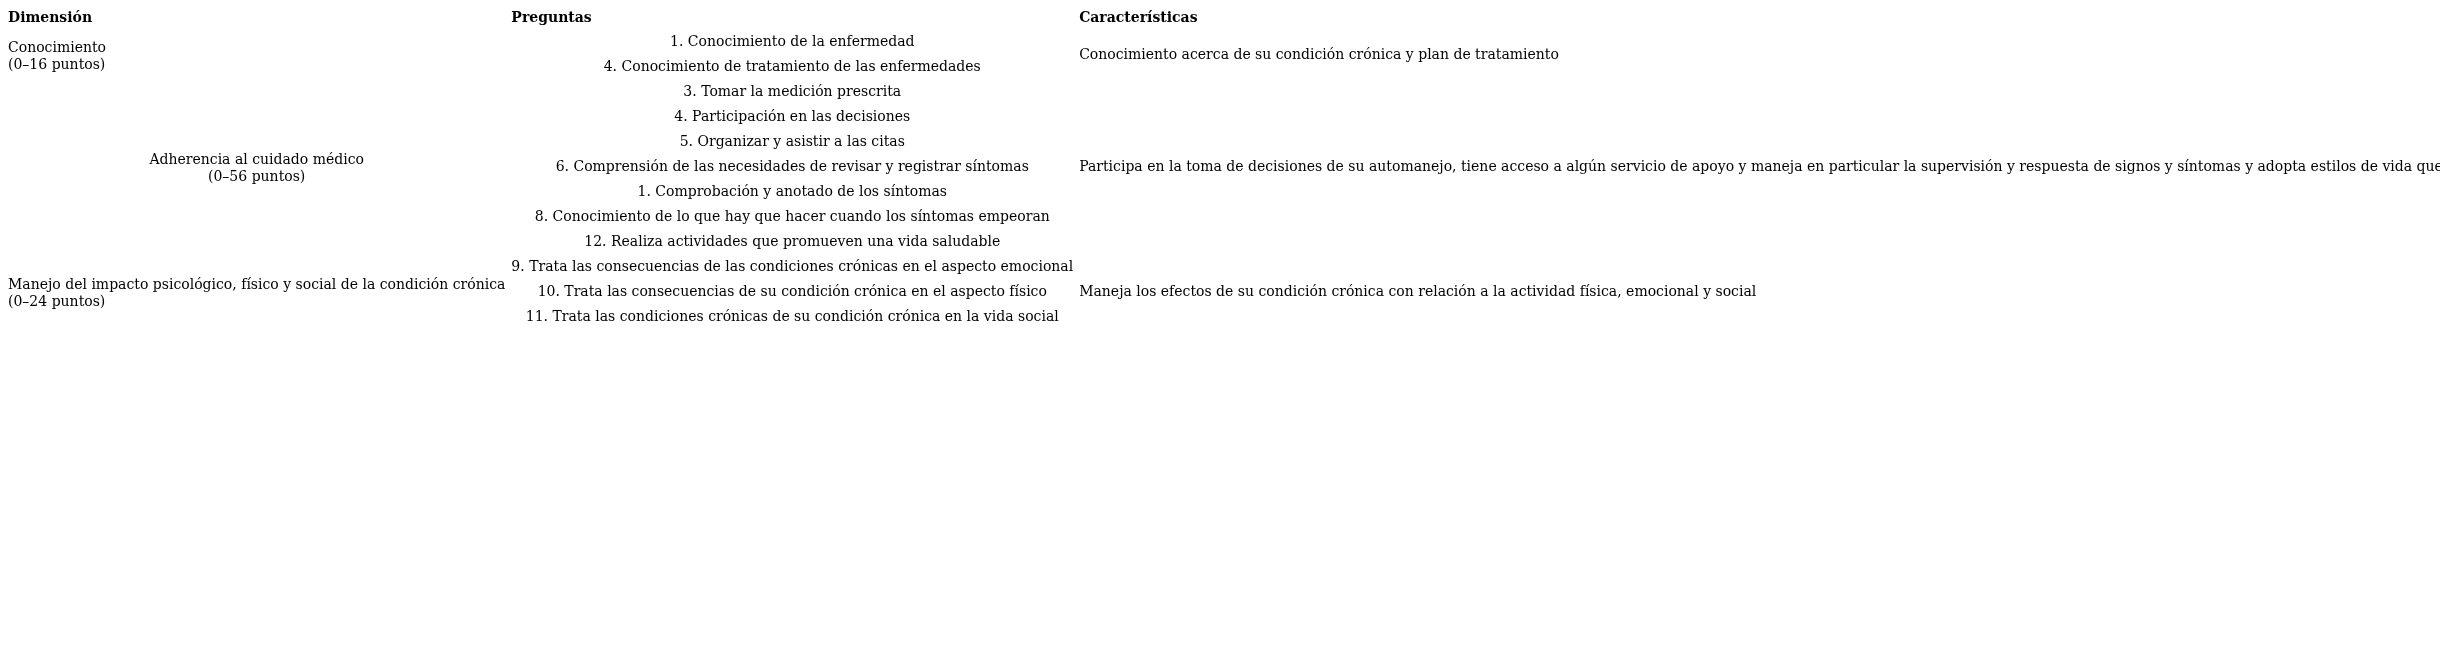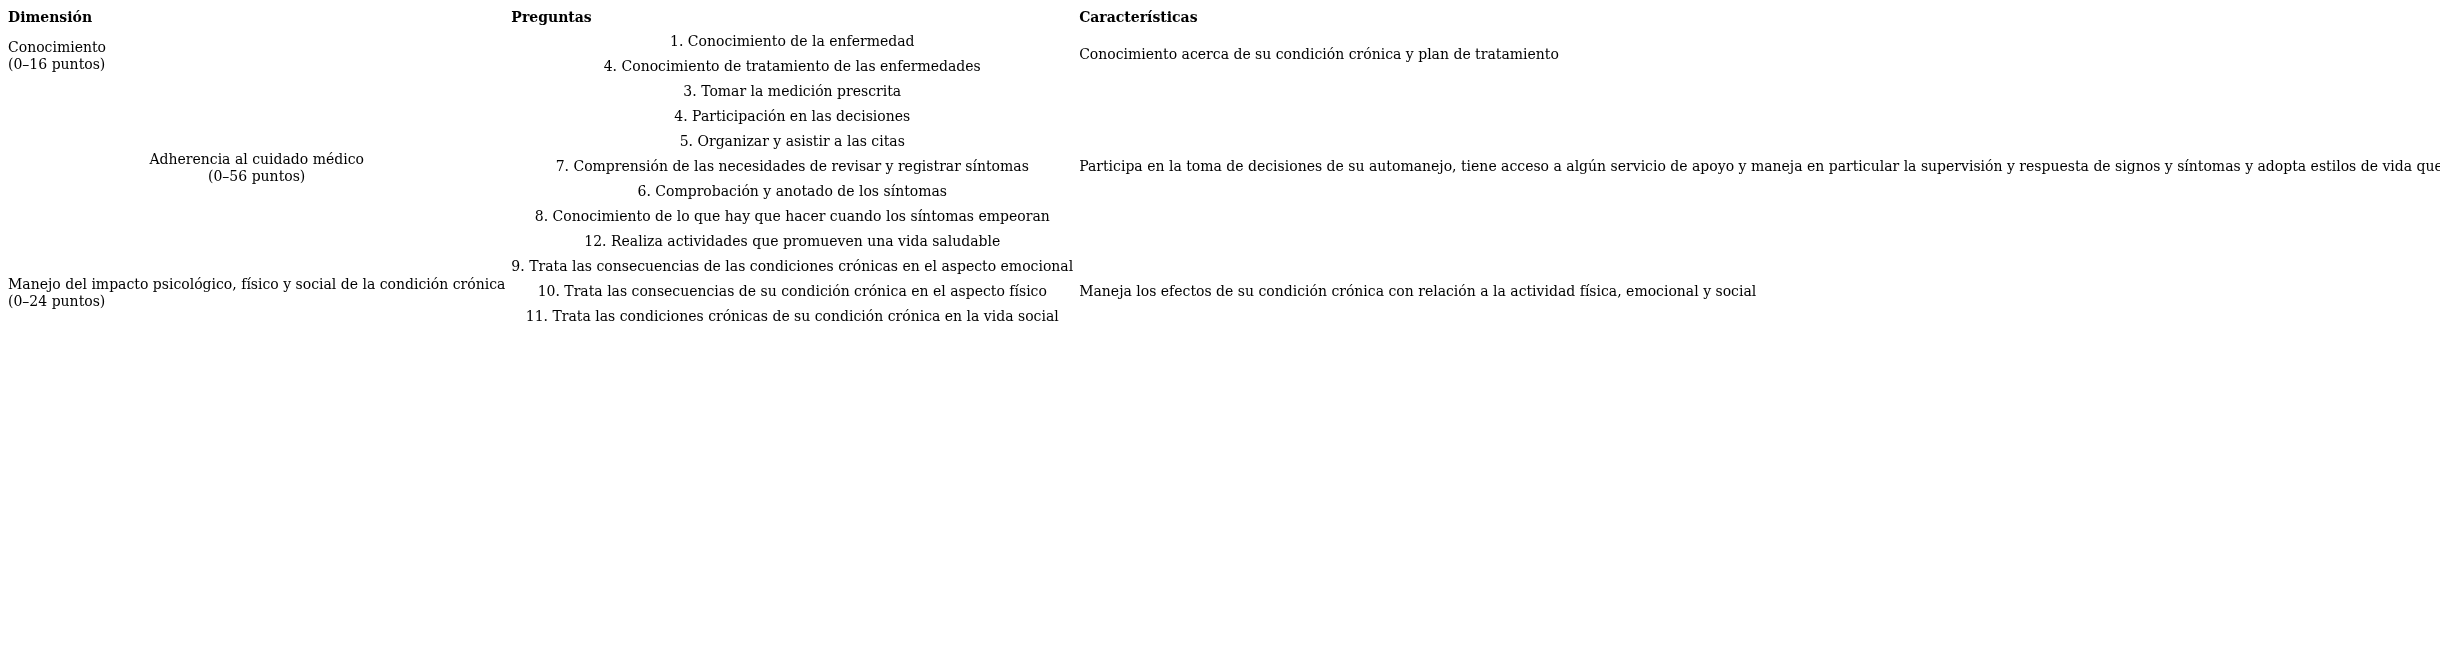--- a/index.html
+++ b/index.html
@@ -87,24 +87,24 @@
       <td class="q">3. Tomar la medición prescrita</td>
       <td class="char" rowspan="7">Participa en la toma de decisiones de su automanejo, tiene acceso a algún servicio de apoyo y maneja en particular la supervisión y respuesta de signos y síntomas y adopta estilos de vida que promueven la salud</td>
     </tr>
     <tr>
       <td class="q">4. Participación en las decisiones</td>
     </tr>
     <tr>
       <td class="q">5. Organizar y asistir a las citas</td>
     </tr>
     <tr>
-      <td class="q">7. Comprensión de las necesidades de revisar y registrar síntomas</td>
+      <td class="q">6. Comprensión de las necesidades de revisar y registrar síntomas</td>
     </tr>
     <tr>
-      <td class="q">6. Comprobación y anotado de los síntomas</td>
+      <td class="q">1. Comprobación y anotado de los síntomas</td>
     </tr>
     <tr>
       <td class="q">8. Conocimiento de lo que hay que hacer cuando los síntomas empeoran</td>
     </tr>
     <tr>
       <td class="q">12. Realiza actividades que promueven una vida saludable</td>
     </tr>
 
     <tr>
       <td class="dim" rowspan="3" style="vertical-align:middle;">

